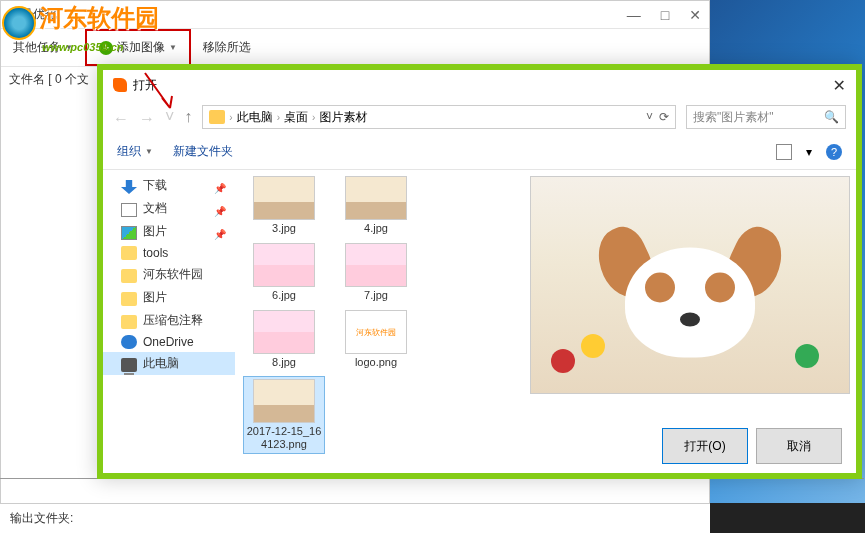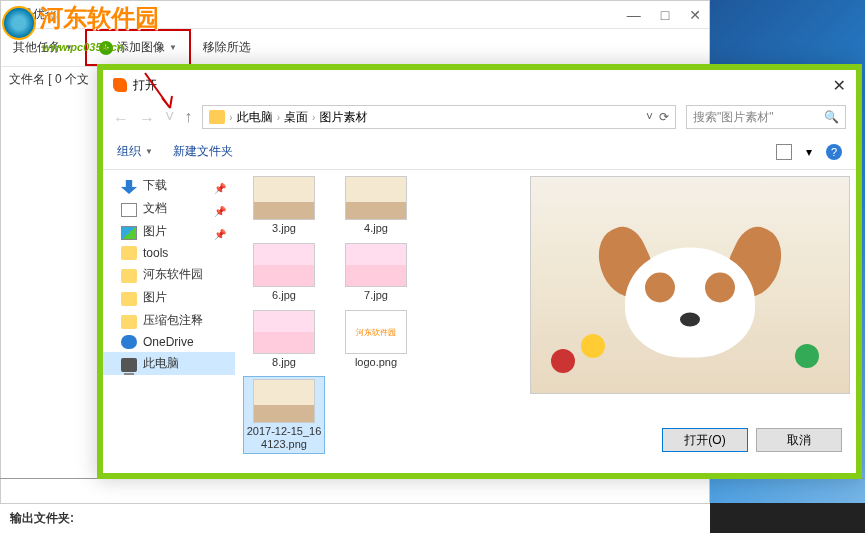--- a/index.html
+++ b/index.html
@@ -87,26 +87,26 @@
     .toy.t1 { background: #c33; left: 20px; bottom: 20px; }
     .toy.t2 { background: #fc3; left: 50px; bottom: 35px; }
     .toy.t3 { background: #3a5; right: 30px; bottom: 25px; }
     
     .filename-row { padding: 8px 14px; display: flex; align-items: center; gap: 8px; }
     .filename-row label { color: #333; }
     .filename-row input { flex: 1; height: 22px; border: 1px solid #abadb3; padding: 0 6px; font-size: 12px; }
     .type-select { width: 185px; height: 22px; border: 1px solid #abadb3; padding: 0 6px; display: flex; align-items: center; background: #efefef; cursor: pointer; }
     
     .btn-row { padding: 6px 14px 12px; display: flex; justify-content: flex-end; gap: 8px; }
-    .dlg-btn { width: 86px; height: 24px; border: 1px solid #adadad; background: #e1e1e1; cursor: pointer; font-size: 12px; }
+    .dlg-btn { width: 86px; height: 36px; border: 1px solid #adadad; background: #e1e1e1; cursor: pointer; font-size: 12px; }
     .dlg-btn.primary { border-color: #0078d7; }
     
     .bottom-area { position: absolute; bottom: 0; left: 0; width: 710px; border-top: 1px solid #ccc; background: #fff; }
     .output-row { padding: 6px 10px; display: flex; align-items: center; }
-    .output-row label { font-weight: bold; color: #333; }
+    .output-row label { font-weight: normal; color: #333; }
     
     hr.sep-line { position: absolute; left: 0; bottom: 54px; width: 864px; border: none; border-top: 1px solid #999; }
   </style>
 </head>
 <body>
 
 <div class="desktop-bg"></div>
 
 <div class="top-window">
   <div class="title-bar">

